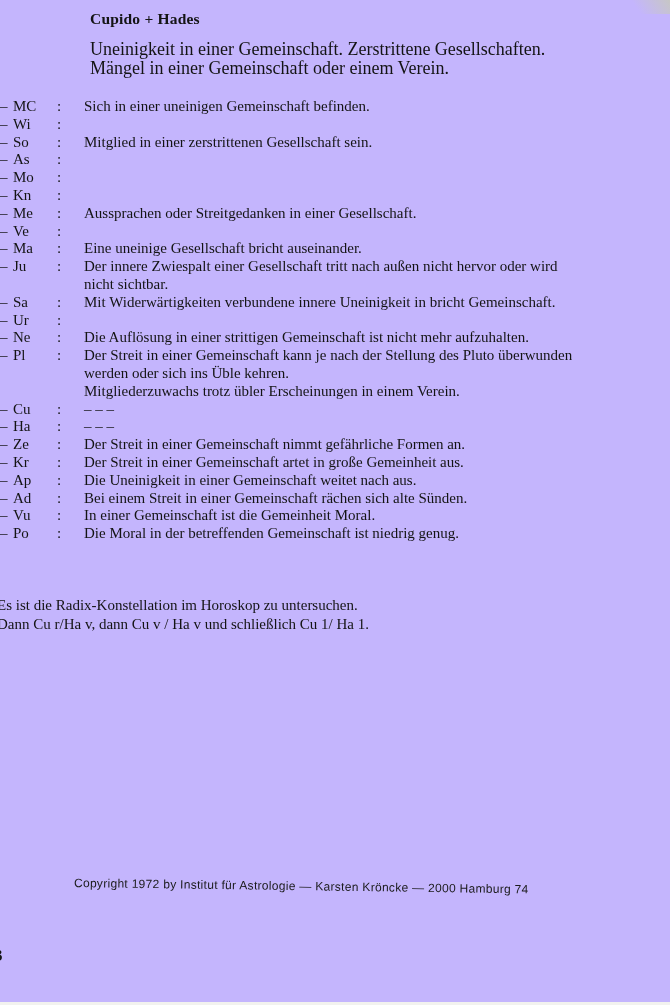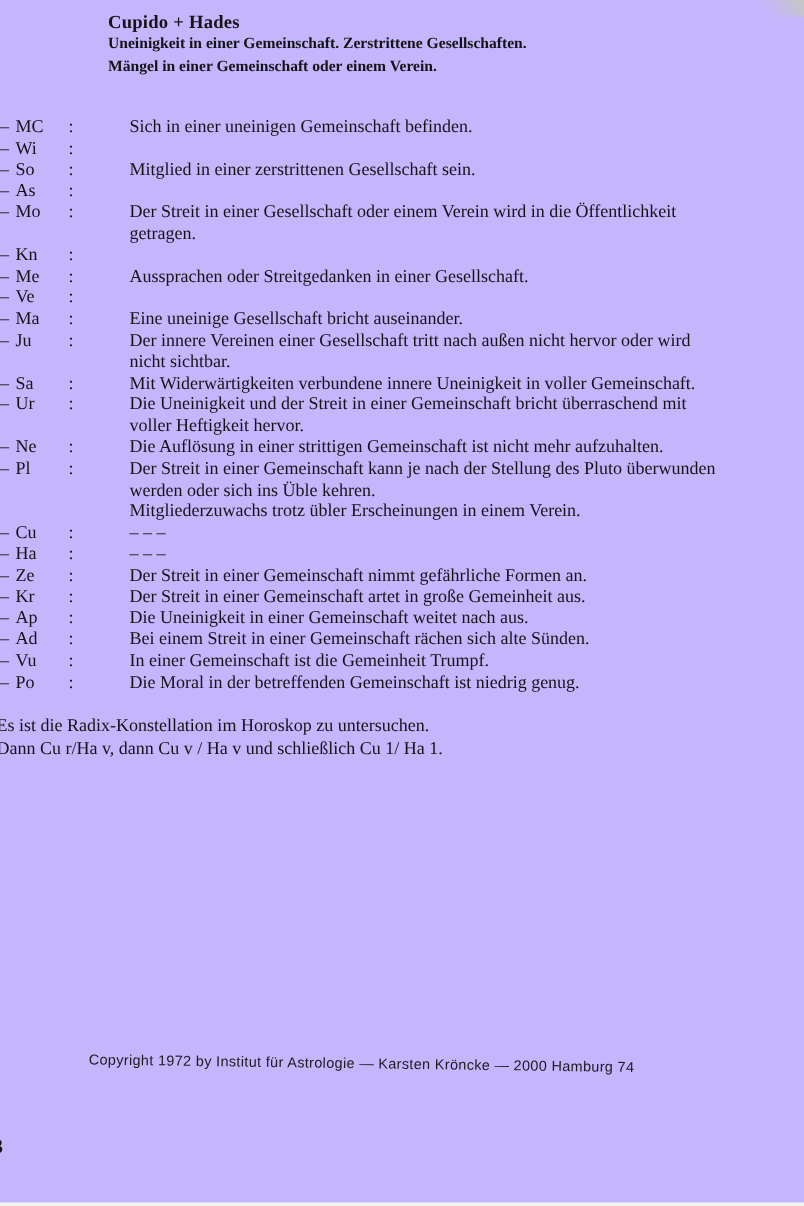--- a/index.html
+++ b/index.html
@@ -13,30 +13,30 @@
     background:linear-gradient(235deg,#c7c7c5 0%,rgba(251,251,249,0) 70%);
   }
   .bottom-strip{
     position:absolute;left:0;bottom:0;width:100%;height:3px;background:#f2f2ef;
   }
   .title{
     position:absolute;left:90px;top:10px;margin:0;
     font-size:15.5px;font-weight:bold;letter-spacing:.2px;
   }
   .subtitle{
-    position:absolute;left:90px;top:27px;width:540px;
-    font-size:13px;font-weight:bold;line-height:18.5px;white-space:pre-line;
+    position:absolute;left:90px;top:40px;width:540px;
+    font-size:18px;font-weight:normal;line-height:18.5px;white-space:pre-line;
   }
   .entries{position:absolute;left:0;top:98px;width:670px;}
   .entry{
     display:grid;grid-template-columns:13px 44px 27px 586px;
     font-size:15px;line-height:17.8px;
   }
   .entry .dash{overflow:hidden;}
-  .entry .desc{white-space:pre-line;margin-left:24px;}
+  .entry .desc{white-space:pre-line;}
   .footer{
     position:absolute;left:-3px;top:596px;width:500px;
     font-size:15px;line-height:18.5px;
   }
   .footer div{white-space:nowrap;}
   .copyright{
     position:absolute;left:74px;top:876px;white-space:nowrap;
     font-family:"Liberation Sans",sans-serif;font-size:12px;
     letter-spacing:.3px;color:#1b1b1b;
     transform:rotate(0.8deg);transform-origin:left center;
@@ -82,22 +82,20 @@
   <div class="entry">
     <span class="dash">–</span>
     <span class="abbr">As</span>
     <span class="colon">:</span>
   </div>
 
   <div class="entry">
     <span class="dash">–</span>
     <span class="abbr">Mo</span>
     <span class="colon">:</span>
-    <span class="desc">Der Streit in einer Gesellschaft oder einem Verein wird in die Öffentlichkeit
-getragen.</span>
   </div>
 
   <div class="entry">
     <span class="dash">–</span>
     <span class="abbr">Kn</span>
     <span class="colon">:</span>
   </div>
 
   <div class="entry">
     <span class="dash">–</span>
@@ -116,37 +114,35 @@
     <span class="dash">–</span>
     <span class="abbr">Ma</span>
     <span class="colon">:</span>
     <span class="desc">Eine uneinige Gesellschaft bricht auseinander.</span>
   </div>
 
   <div class="entry">
     <span class="dash">–</span>
     <span class="abbr">Ju</span>
     <span class="colon">:</span>
-    <span class="desc">Der innere Vereinen einer Gesellschaft tritt nach außen nicht hervor oder wird
+    <span class="desc">Der innere Zwiespalt einer Gesellschaft tritt nach außen nicht hervor oder wird
 nicht sichtbar.</span>
   </div>
 
   <div class="entry">
     <span class="dash">–</span>
     <span class="abbr">Sa</span>
     <span class="colon">:</span>
-    <span class="desc">Mit Widerwärtigkeiten verbundene innere Uneinigkeit in voller Gemeinschaft.</span>
+    <span class="desc">Mit Widerwärtigkeiten verbundene innere Uneinigkeit in bricht Gemeinschaft.</span>
   </div>
 
   <div class="entry">
     <span class="dash">–</span>
     <span class="abbr">Ur</span>
     <span class="colon">:</span>
-    <span class="desc">Die Uneinigkeit und der Streit in einer Gemeinschaft bricht überraschend mit
-voller Heftigkeit hervor.</span>
   </div>
 
   <div class="entry">
     <span class="dash">–</span>
     <span class="abbr">Ne</span>
     <span class="colon">:</span>
     <span class="desc">Die Auflösung in einer strittigen Gemeinschaft ist nicht mehr aufzuhalten.</span>
   </div>
 
   <div class="entry">
@@ -197,21 +193,21 @@
     <span class="dash">–</span>
     <span class="abbr">Ad</span>
     <span class="colon">:</span>
     <span class="desc">Bei einem Streit in einer Gemeinschaft rächen sich alte Sünden.</span>
   </div>
 
   <div class="entry">
     <span class="dash">–</span>
     <span class="abbr">Vu</span>
     <span class="colon">:</span>
-    <span class="desc">In einer Gemeinschaft ist die Gemeinheit Trumpf.</span>
+    <span class="desc">In einer Gemeinschaft ist die Gemeinheit Moral.</span>
   </div>
 
   <div class="entry">
     <span class="dash">–</span>
     <span class="abbr">Po</span>
     <span class="colon">:</span>
     <span class="desc">Die Moral in der betreffenden Gemeinschaft ist niedrig genug.</span>
   </div>
 </div>
 

